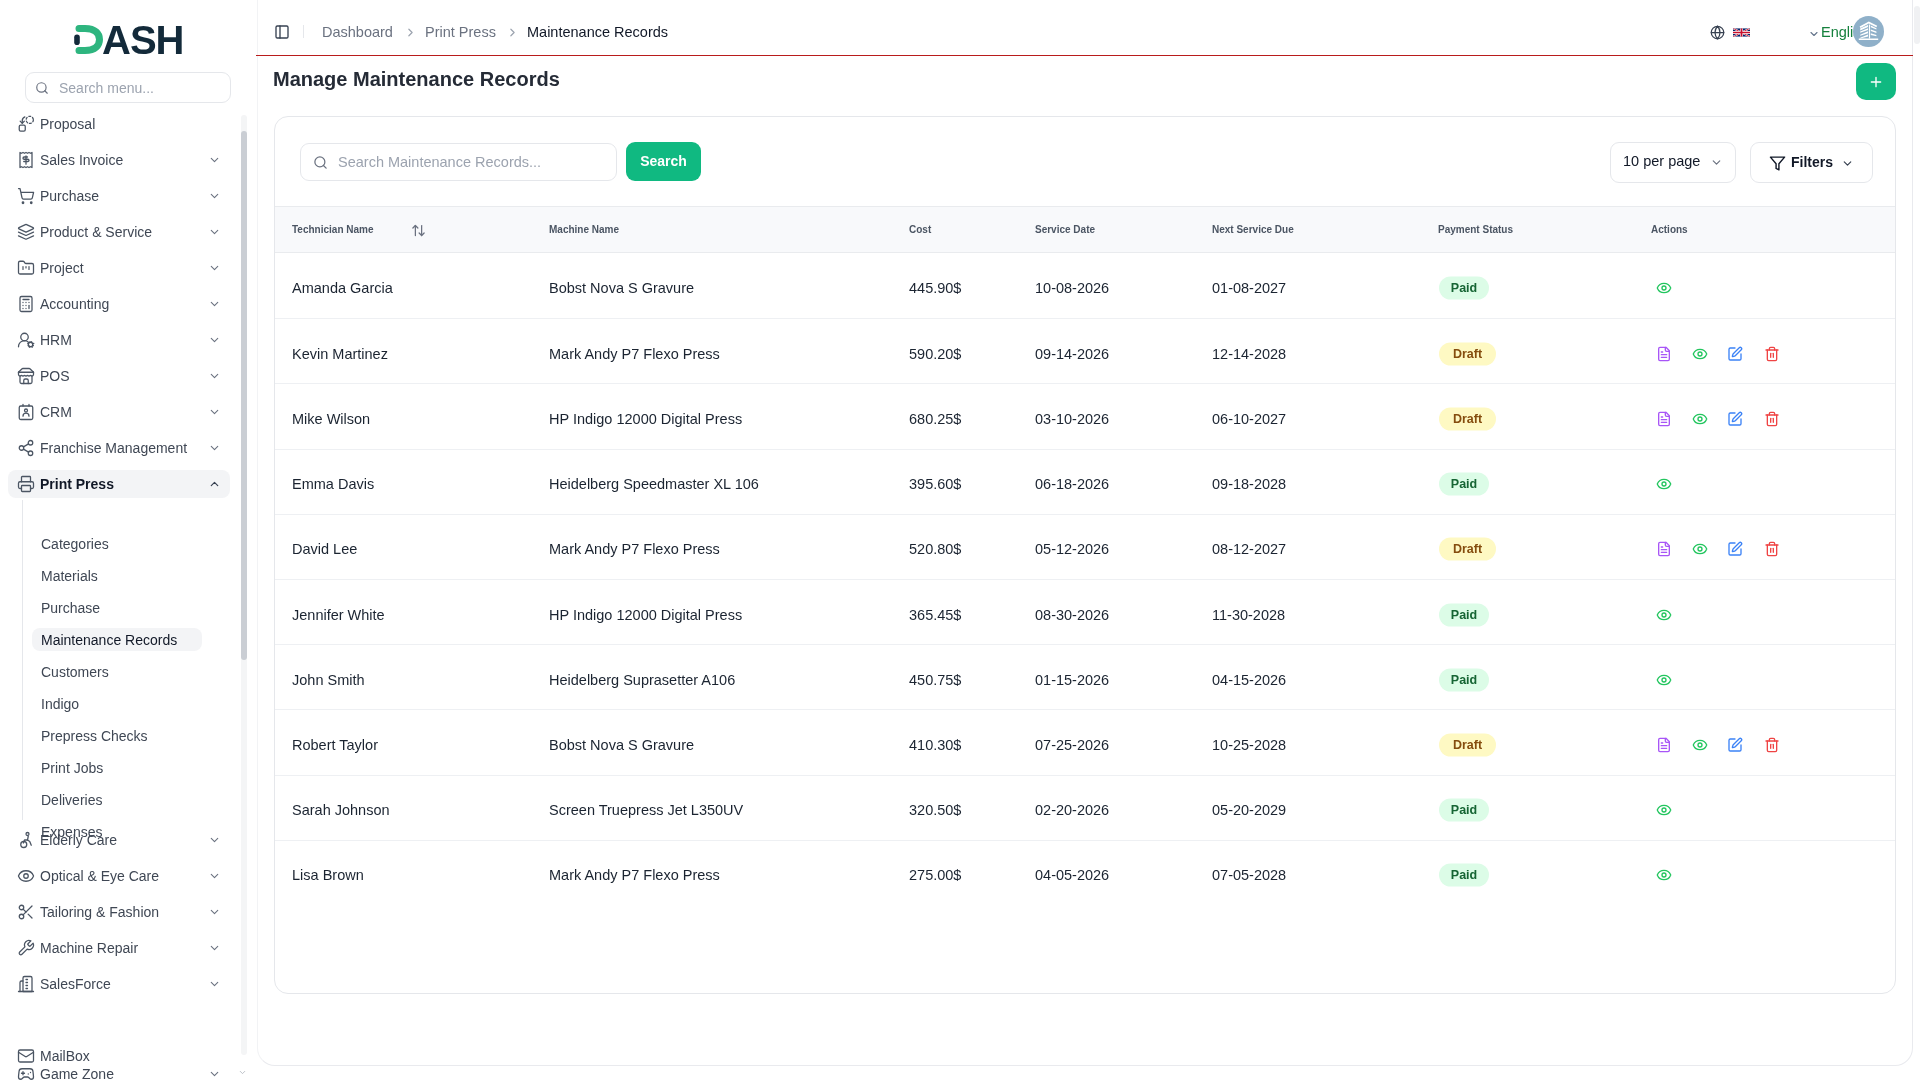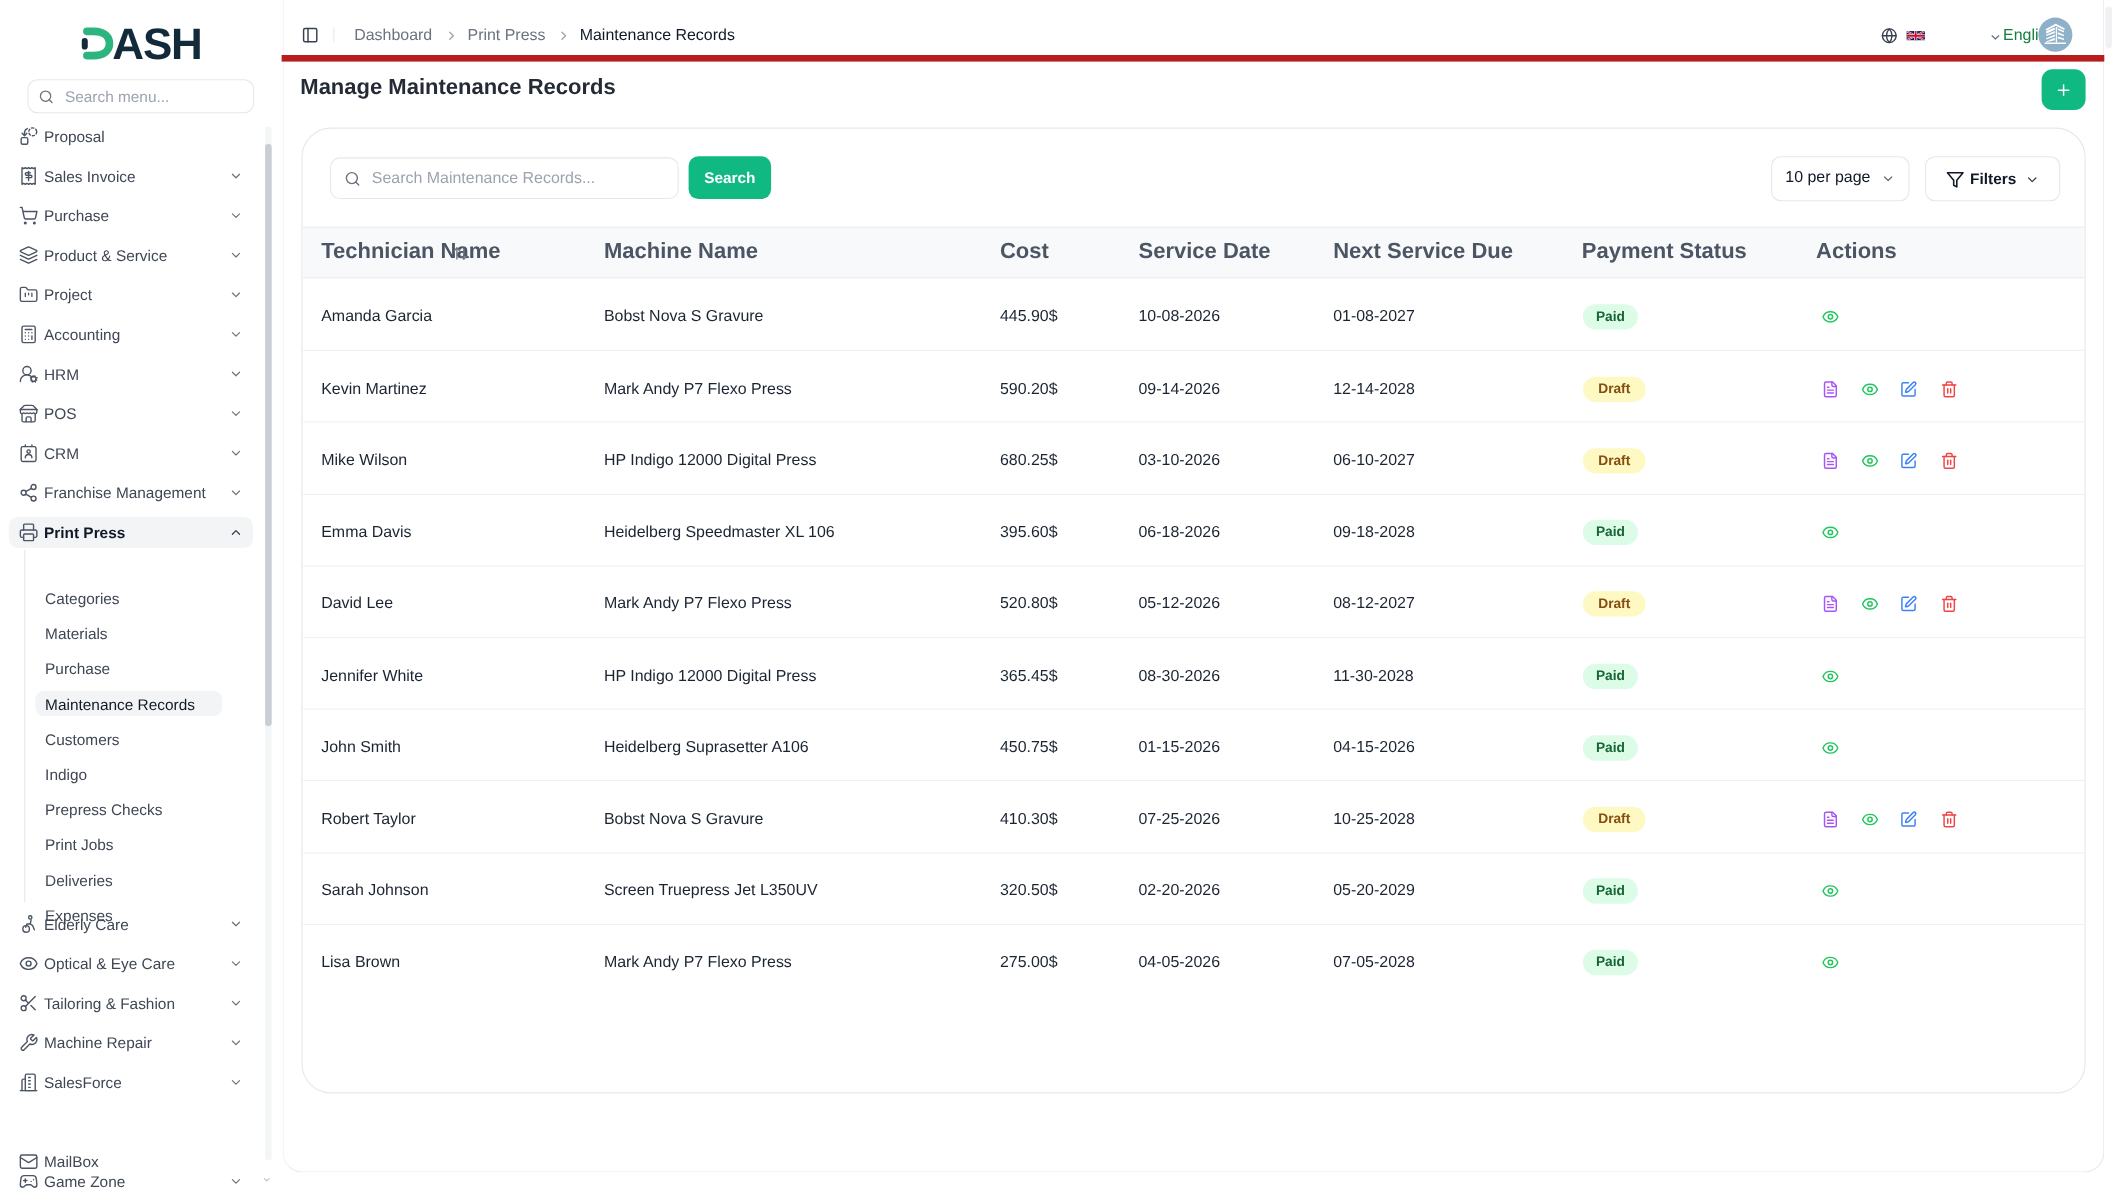--- a/index.html
+++ b/index.html
@@ -30,55 +30,55 @@
     background:#f3f4f6; border-radius:8px; }
   .smi.active { color:#111827; }
   .smi .lb, .mi .lb, .mi .ic, .mi .ch { z-index:1; }
   #indent-line { position:absolute; left:22px; top:500px; width:1px; height:320px; background:#e5e7eb; }
 
   #sb-track { position:absolute; left:241px; top:115px; width:6px; height:940px; background:#f4f5f6; border-radius:3px; }
   #sb-thumb { position:absolute; left:241px; top:131px; width:6px; height:529px; background:#caced4; border-radius:3px; }
 
   
   #topbar { position:absolute; left:256px; top:0; width:1657px; height:56px; background:transparent;
-    border-bottom:6px solid #b91c1c; }
+    border-bottom:1px solid #b91c1c; }
   #pg-scroll { position:absolute; left:1914px; top:0; width:6px; height:1080px; background:#fff; }
   #pg-thumb { position:absolute; left:1914px; top:6px; width:6px; height:38px; background:#f0f1f3; border-radius:3px; }
 
   .crumb { position:absolute; top:24px; font-size:14.5px; color:#6b7280; white-space:nowrap; }
   .crumb.dark { color:#111827; }
 
   
   #heading { position:absolute; left:273px; top:68px; font-size:20px; font-weight:700; color:#252b36; }
   #addbtn { position:absolute; left:1856px; top:63px; width:40px; height:37px; background:#10b981;
     border-radius:10px; }
 
   
   #card { position:absolute; left:274px; top:116px; width:1622px; height:878px;
-    border:1px solid #e5e7eb; border-radius:27px; background:#fff; overflow:hidden;padding-left:25px; }
+    border:1px solid #e5e7eb; border-radius:14px; background:#fff; overflow:hidden;padding-left:25px; }
   
   #tb-input { position:absolute; left:25px; top:26px; width:317px; height:38px;
     border:1px solid #e5e7eb; border-radius:9px; }
   #tb-input svg { position:absolute; left:12px; top:11px; }
   #tb-input .ph { position:absolute; left:37px; top:10px; font-size:14.5px; color:#9ca3af; }
   #tb-btn { position:absolute; left:351px; top:25px; width:75px; height:39px; background:#10b981;
     border-radius:9px; color:#fff; font-size:14px; font-weight:700; text-align:center; line-height:39px; }
   #tb-select { position:absolute; left:1335px; top:25px; width:126px; height:41px;
     border:1px solid #e5e7eb; border-radius:9px; }
   #tb-select .lb { position:absolute; left:12px; top:10px; font-size:14.5px; color:#111827; }
   #tb-select svg { position:absolute; right:12px; top:13px; }
   #tb-filter { position:absolute; left:1475px; top:25px; width:123px; height:41px;
     border:1px solid #e5e7eb; border-radius:9px; }
   #tb-filter .lb { position:absolute; left:40px; top:11px; font-size:14px; font-weight:700; color:#111827; }
   #tb-filter .fi { position:absolute; left:18px; top:12px; }
   #tb-filter .cv { position:absolute; right:18px; top:14px; }
 
   #thead { position:absolute; left:0px; top:88.5px; width:1620px; height:47.5px; background:#f8f9fb;
     border-top:1px solid #e9ebee; border-bottom:1px solid #e9ebee; }
-  .th { position:absolute; top:50%; transform:translateY(-50%); font-size:20px; font-weight:700; color:#4b5563; white-space:nowrap; }
+  .th { position:absolute; top:50%; transform:translateY(-50%); font-size:10px; font-weight:700; color:#4b5563; white-space:nowrap; }
 
   .row { position:absolute; left:0; width:1620px; height:65.2px; }
   .row + .row { border-top:1px solid #eef0f3; }
   .td { position:absolute; top:calc(50% + 2.5px); transform:translateY(-50%); font-size:14.5px; color:#1b2431; white-space:nowrap; }
   .pill { position:absolute; top:calc(50% + 2.5px); transform:translateY(-50%); height:23px; border-radius:999px;
     font-size:12.5px; font-weight:700; line-height:23px; text-align:center; }
   .pill.paid { background:#dcfce7; color:#166534; width:50px; }
   .pill.draft { background:#fef9c3; color:#854d0e; width:57px; }
   .aicon { position:absolute; top:calc(50% + 2.5px); transform:translate(-50%,-50%); width:16px; height:16px; }
 

